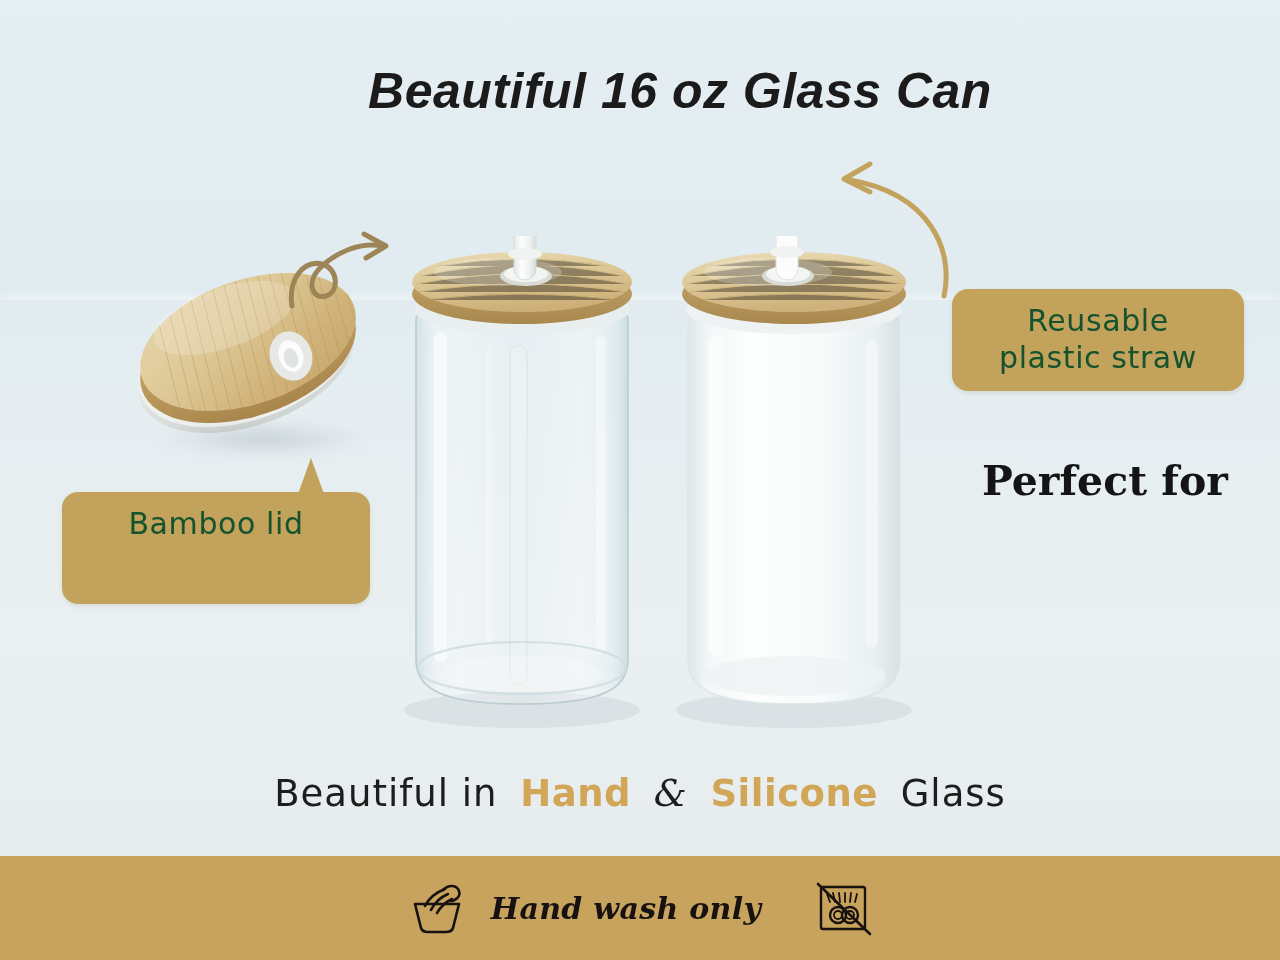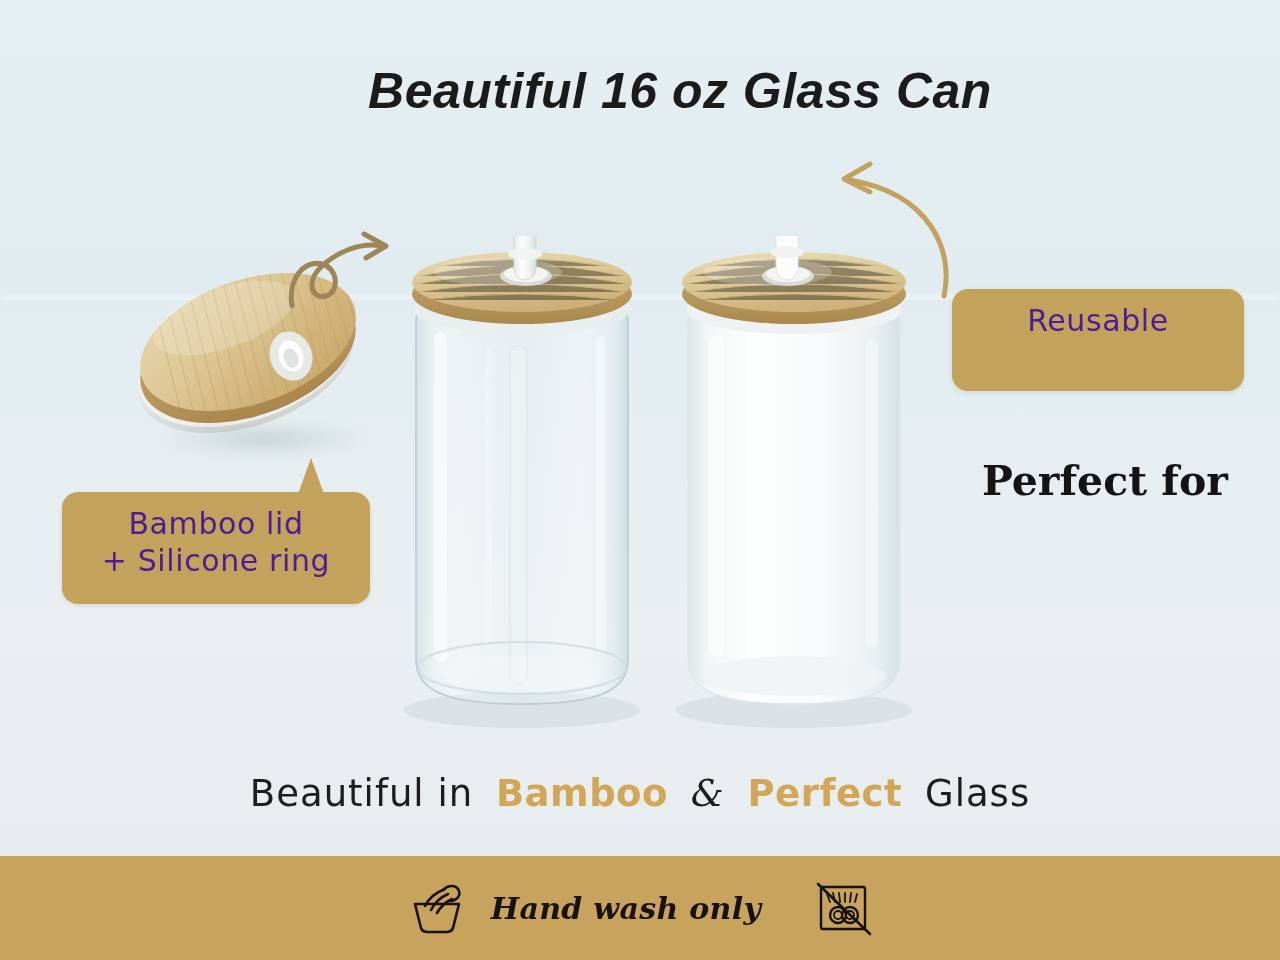--- a/index.html
+++ b/index.html
@@ -35,21 +35,21 @@
     font-family:Liberation Sans, sans-serif;
     font-style:italic;font-weight:700;
     font-size:50px;letter-spacing:.5px;color:#1b1b1b;
     text-shadow:0 1px 0 rgba(255,255,255,.4);
     margin-left:40px;
   }
 
   
   .badge{
     position:absolute;background:#c3a25c;border-radius:16px;
-    color:#4c1d95;text-align:center;
+    color:#14532d;text-align:center;
     font-family:"DejaVu Sans", sans-serif;
     font-size:30px;line-height:1.22;letter-spacing:.6px;
     padding:14px 18px;box-sizing:border-box;
     box-shadow:0 2px 5px rgba(80,65,30,.12);
   }
   #badge-straw{left:952px;top:289px;width:292px;height:102px;}
   #badge-lid{left:62px;top:492px;width:308px;height:112px;}
   .badge .tail{
     position:absolute;width:0;height:0;
   }
@@ -332,37 +332,37 @@
 
   <div id="arrow-straw">
     <svg width="150" height="150" viewBox="0 0 150 150">
       <path d="M118 138 C128 92, 104 36, 24 22" fill="none" stroke="#c2a25c" stroke-width="5" stroke-linecap="round"></path>
       <path d="M44 6 L18 21 L44 34" fill="none" stroke="#c2a25c" stroke-width="5" stroke-linecap="round" stroke-linejoin="round"></path>
     </svg>
   </div>
 
   <div id="badge-straw" class="badge">
     <div>Reusable</div>
+    <div>plastic straw</div>
   </div>
 
   <div id="badge-lid" class="badge">
     <div class="tail"></div>
     <div>Bamboo lid</div>
-    <div>+ Silicone ring</div>
   </div>
 
   <div id="slogan">
     <div>Perfect for</div>
   </div>
 
   <div id="available">
     <span>Beautiful in</span>
-    <span class="gold">Bamboo</span>
+    <span class="gold">Hand</span>
     <span class="amp">&amp;</span>
-    <span class="gold">Perfect</span>
+    <span class="gold">Silicone</span>
     <span>Glass</span>
   </div>
 
   <div id="carebar">
 
     <div class="care">
       <span>
         <svg width="60" height="56" viewBox="0 0 60 56">
           <g fill="none" stroke="#17120f" stroke-width="2.6" stroke-linecap="round" stroke-linejoin="round">
             <path d="M8 24 L52 24 L46 48 C45 51, 42 52, 39 52 L21 52 C18 52, 15 51, 14 48 Z"></path>

